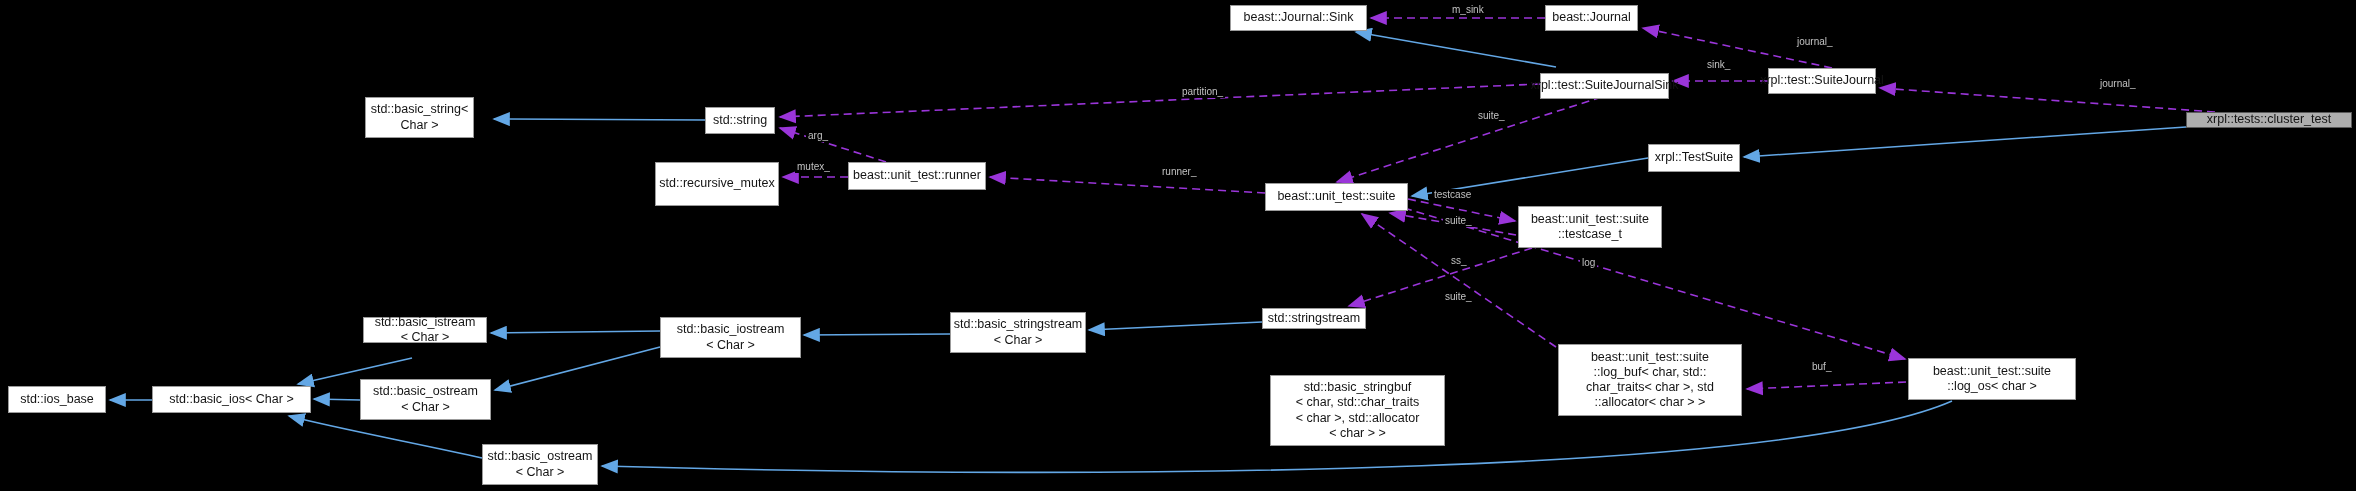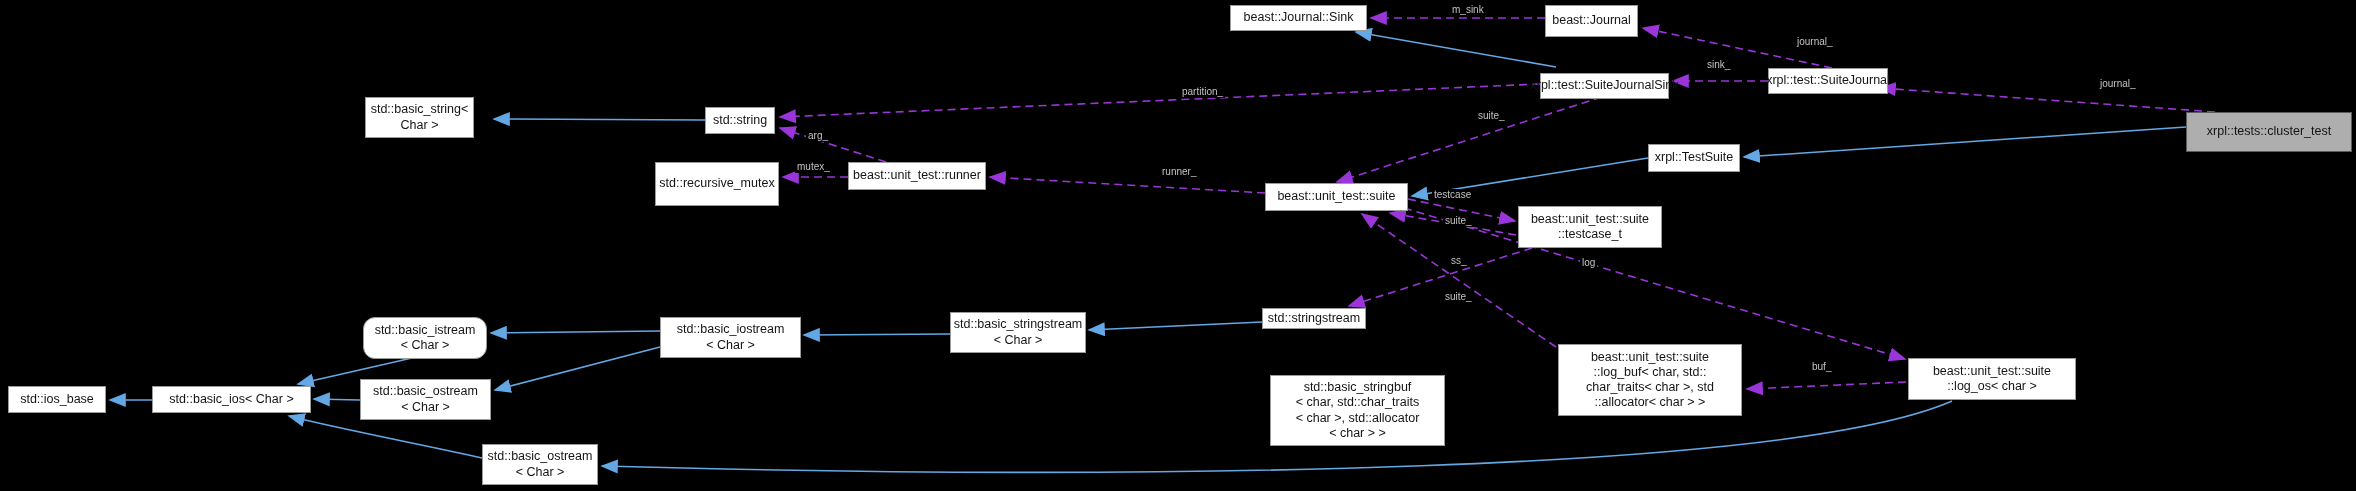--- a/index.html
+++ b/index.html
@@ -69,35 +69,35 @@
       <path d="M 1265,193 L 990,177" class="edge usage" marker-end="url(#arrow-usage)"></path>
       <path d="M 1408,199 L 1515,221" class="edge usage" marker-end="url(#arrow-usage)"></path>
       <path d="M 1516,235 L 1390,213" class="edge usage" marker-end="url(#arrow-usage)"></path>
       <path d="M 1532,248 L 1349,306" class="edge usage" marker-end="url(#arrow-usage)"></path>
       <path d="M 1404,208 L 1905,359" class="edge usage" marker-end="url(#arrow-usage)"></path>
       <path d="M 1556,347 L 1362,214" class="edge usage" marker-end="url(#arrow-usage)"></path>
       <path d="M 1906,382 L 1747,389" class="edge usage" marker-end="url(#arrow-usage)"></path>
     </svg>
   <div id="node-layer">
       <div class="node" style="left: 1230px; top: 5px; width: 137px; height: 26px; text-align: center;">beast::Journal::Sink</div>
-      <div class="node" style="left: 1545px; top: 5px; width: 93px; height: 32px;">beast::Journal</div>
+      <div class="node" style="left: 1545px; top: 5px; width: 93px; height: 26px;">beast::Journal</div>
       <div class="node" style="left: 1540px; top: 73px; width: 129px; height: 26px;">xrpl::test::SuiteJournalSink</div>
-      <div class="node" style="left: 1768px; top: 68px; width: 120px; height: 26px;">xrpl::test::SuiteJournal</div>
-      <div class="node highlighted" style="left: 2186px; top: 112px; width: 166px; height: 40px;">xrpl::tests::cluster_test</div>
+      <div class="node" style="left: 1768px; top: 68px; width: 108px; height: 26px;">xrpl::test::SuiteJournal</div>
+      <div class="node highlighted" style="left: 2186px; top: 112px; width: 166px; height: 16px;">xrpl::tests::cluster_test</div>
       <div class="node" style="left: 365px; top: 97px; width: 109px; height: 41px;">std::basic_string&lt;
 Char &gt;</div>
       <div class="node" style="left: 705px; top: 107px; width: 70px; height: 27px;">std::string</div>
       <div class="node" style="left: 655px; top: 162px; width: 124px; height: 44px;">std::recursive_mutex</div>
       <div class="node" style="left: 848px; top: 162px; width: 138px; height: 28px;">beast::unit_test::runner</div>
       <div class="node" style="left: 1265px; top: 183px; width: 143px; height: 28px;">beast::unit_test::suite</div>
       <div class="node" style="left: 1648px; top: 144px; width: 92px; height: 28px;">xrpl::TestSuite</div>
       <div class="node" style="left: 1518px; top: 206px; width: 144px; height: 42px;">beast::unit_test::suite
 ::testcase_t</div>
       <div class="node" style="left: 1262px; top: 308px; width: 104px; height: 21px;">std::stringstream</div>
-      <div class="node" style="left: 363px; top: 317px; width: 124px; height: 42px; border-radius: 12px;">std::basic_istream
+      <div class="node" style="left: 363px; top: 317px; width: 124px; height: 26px;">std::basic_istream
 &lt; Char &gt;</div>
       <div class="node" style="left: 660px; top: 317px; width: 141px; height: 41px;">std::basic_iostream
 &lt; Char &gt;</div>
       <div class="node" style="left: 950px; top: 312px; width: 136px; height: 41px;">std::basic_stringstream
 &lt; Char &gt;</div>
       <div class="node" style="left: 8px; top: 386px; width: 98px; height: 27px;">std::ios_base</div>
       <div class="node" style="left: 152px; top: 386px; width: 159px; height: 27px;">std::basic_ios&lt; Char &gt;</div>
       <div class="node" style="left: 360px; top: 379px; width: 131px; height: 41px;">std::basic_ostream
 &lt; Char &gt;</div>
       <div class="node" style="left: 1270px; top: 375px; width: 175px; height: 71px;">std::basic_stringbuf

